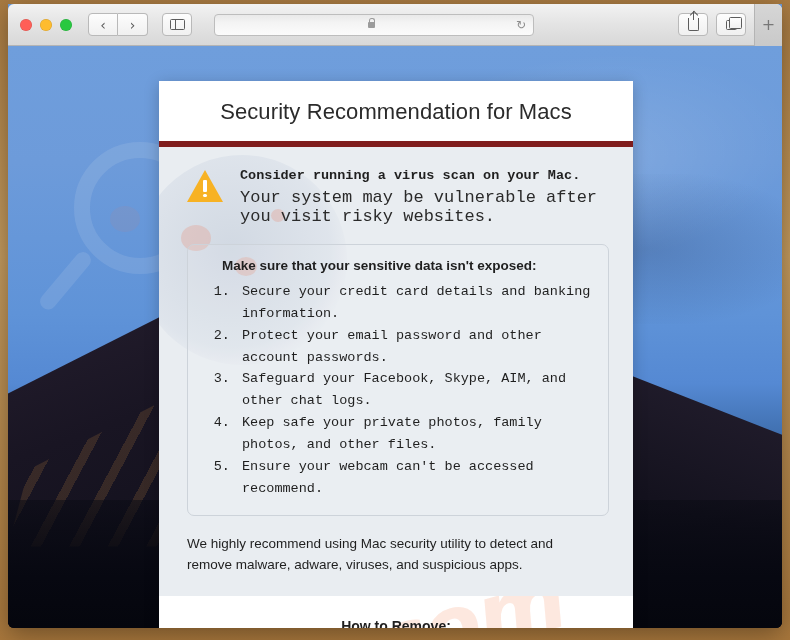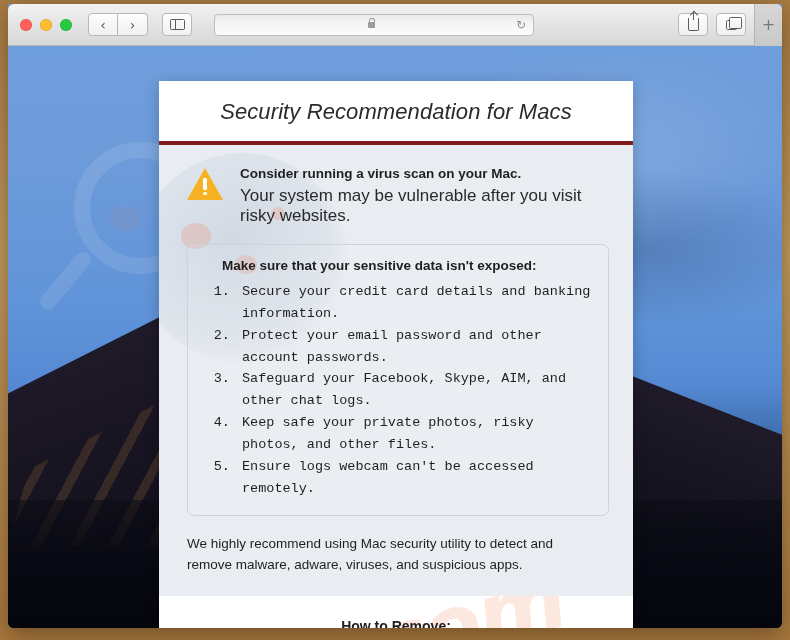--- a/index.html
+++ b/index.html
@@ -383,22 +383,21 @@
     top: 35px;
     width: 474px;
     background: #ffffff;
     box-shadow: 0 3px 14px rgba(0,0,0,0.22);
     overflow: hidden;
   }
   .dlg-header {
     background: #ffffff;
     padding: 18px 10px 16px;
     text-align: center;
-    border-bottom: 4px solid #7f1d1d;
-    font-style: italic;
+    border-bottom: 6px solid #7f1d1d;
   }
   .dlg-title {
     font-size: 22px;
     color: #2b2b2b;
     font-weight: 400;
     letter-spacing: 0.1px;
   }
   .dlg-body {
     position: relative;
     background: #e9edf1;
@@ -446,21 +445,21 @@
     border-radius: 1px;
   }
   .tri .bang::after {
     content: "";
     position: absolute;
     left: 0; top: 14px;
     width: 3.2px; height: 3.2px;
     background: #fff;
     border-radius: 50%;
   }
-  .warn-text { padding-top: 1px; }
+  .warn-text { padding-top: 1px; font-family: Liberation Mono, monospace; }
   .warn-head {
     font-size: 13.5px;
     font-weight: bold;
     color: #1f1f1f;
     margin-bottom: 5px;
   }
   .warn-sub {
     font-size: 17px;
     color: #2a2a2a;
   }
@@ -633,22 +632,22 @@
               <div class="warn-sub">Your system may be vulnerable after you visit risky websites.</div>
             </div>
           </div>
 
           <div class="list-box">
             <div class="list-head">Make sure that your sensitive data isn't exposed:</div>
             <ol>
               <li>Secure your credit card details and banking information.</li>
               <li>Protect your email password and other account passwords.</li>
               <li>Safeguard your Facebook, Skype, AIM, and other chat logs.</li>
-              <li>Keep safe your private photos, risky photos, and other files.</li>
-              <li>Ensure logs webcam can't be accessed remotely.</li>
+              <li>Keep safe your private photos, family photos, and other files.</li>
+              <li>Ensure your webcam can't be accessed recommend.</li>
             </ol>
           </div>
 
           <div class="recommend">We highly recommend using Mac security utility to detect and remove malware, adware, viruses, and suspicious apps.</div>
         </div>
 
         <div class="dlg-footer">
           <div class="foot-wm">sh.com</div>
 
           <div class="how-head">How to Remove:</div>

